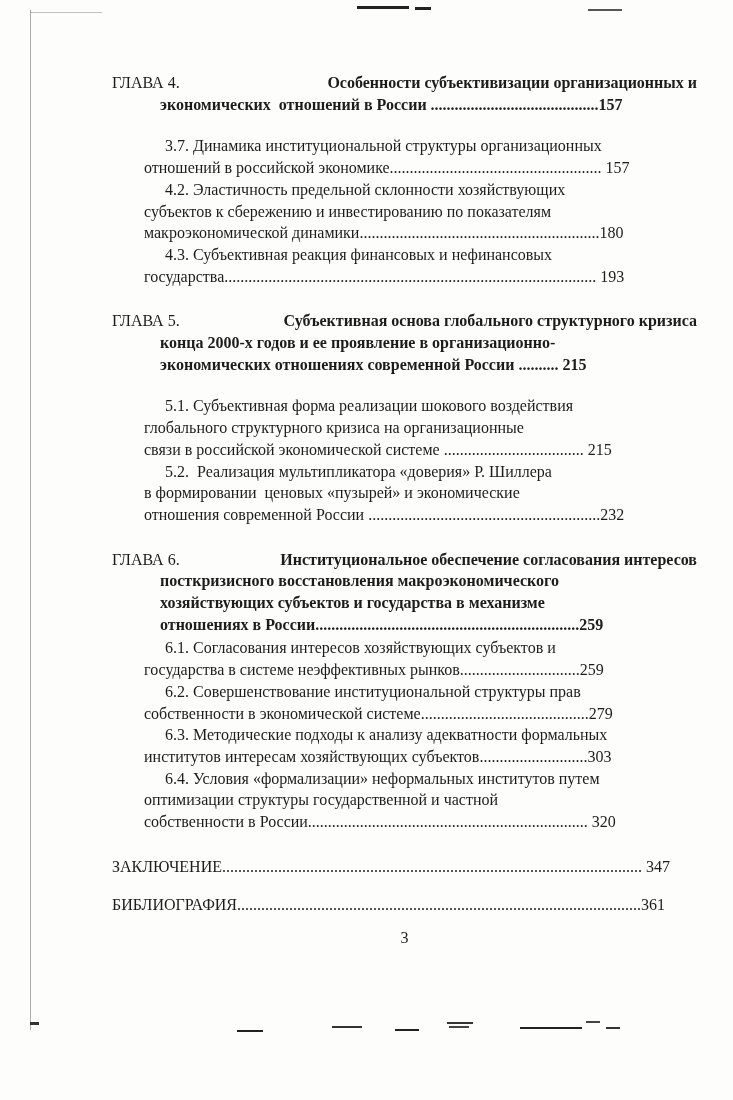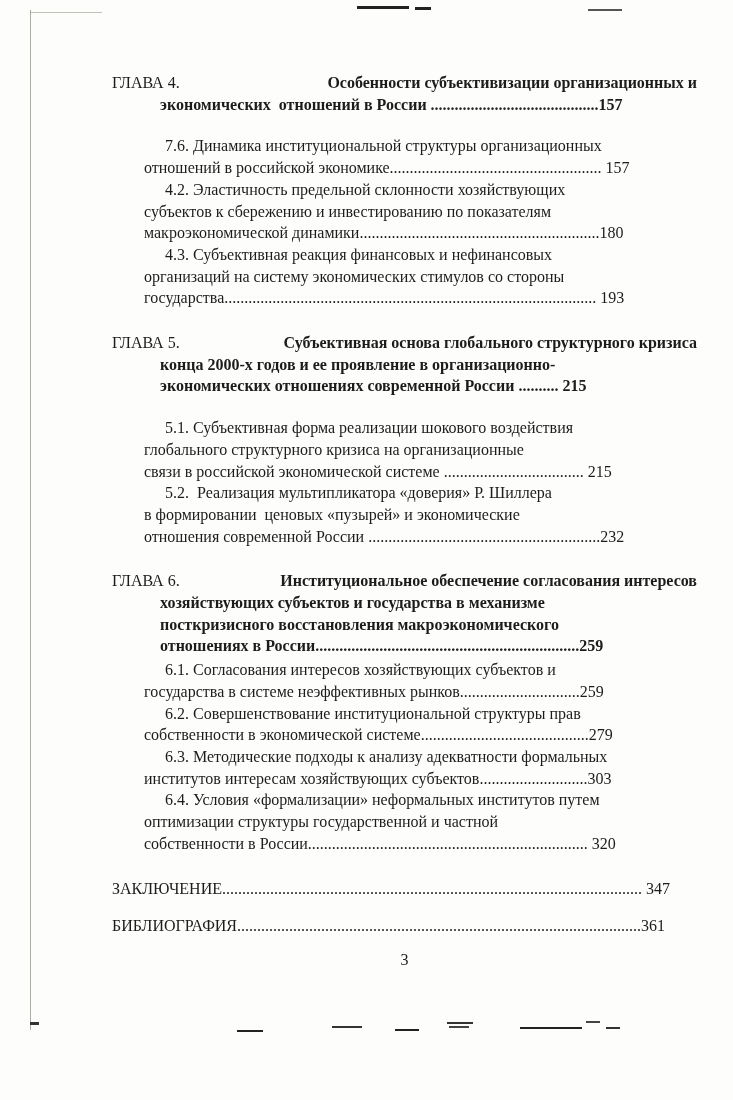--- a/index.html
+++ b/index.html
@@ -114,27 +114,26 @@
   <main class="toc">
 
     <section class="chapter">
       <div class="line ch-first">
         <span class="ch-label">ГЛАВА 4.</span>
         <span class="ch-title">Особенности субъективизации организационных и</span>
       </div>
       <div class="line ch-cont">экономических  отношений в России ..........................................157</div>
 
       <div class="sections gap-lg">
-        <div class="line sec-first">7.6. Динамика институциональной структуры организационных</div>
+        <div class="line sec-first">3.7. Динамика институциональной структуры организационных</div>
         <div class="line sec-cont">отношений в российской экономике..................................................... 157</div>
         <div class="line sec-first">4.2. Эластичность предельной склонности хозяйствующих</div>
         <div class="line sec-cont">субъектов к сбережению и инвестированию по показателям</div>
         <div class="line sec-cont">макроэкономической динамики............................................................180</div>
         <div class="line sec-first">4.3. Субъективная реакция финансовых и нефинансовых</div>
-        <div class="line sec-cont">организаций на систему экономических стимулов со стороны</div>
         <div class="line sec-cont">государства............................................................................................. 193</div>
       </div>
     </section>
 
     <section class="chapter">
       <div class="line ch-first">
         <span class="ch-label">ГЛАВА 5.</span>
         <span class="ch-title">Субъективная основа глобального структурного кризиса</span>
       </div>
       <div class="line ch-cont">конца 2000-х годов и ее проявление в организационно-</div>
@@ -148,22 +147,22 @@
         <div class="line sec-cont">в формировании  ценовых «пузырей» и экономические</div>
         <div class="line sec-cont">отношения современной России ..........................................................232</div>
       </div>
     </section>
 
     <section class="chapter">
       <div class="line ch-first">
         <span class="ch-label">ГЛАВА 6.</span>
         <span class="ch-title">Институциональное обеспечение согласования интересов</span>
       </div>
+      <div class="line ch-cont">посткризисного восстановления макроэкономического</div>
       <div class="line ch-cont">хозяйствующих субъектов и государства в механизме</div>
-      <div class="line ch-cont">посткризисного восстановления макроэкономического</div>
       <div class="line ch-cont">отношениях в России..................................................................259</div>
 
       <div class="sections gap-sm">
         <div class="line sec-first">6.1. Согласования интересов хозяйствующих субъектов и</div>
         <div class="line sec-cont">государства в системе неэффективных рынков..............................259</div>
         <div class="line sec-first">6.2. Совершенствование институциональной структуры прав</div>
         <div class="line sec-cont">собственности в экономической системе..........................................279</div>
         <div class="line sec-first">6.3. Методические подходы к анализу адекватности формальных</div>
         <div class="line sec-cont">институтов интересам хозяйствующих субъектов...........................303</div>
         <div class="line sec-first">6.4. Условия «формализации» неформальных институтов путем</div>

